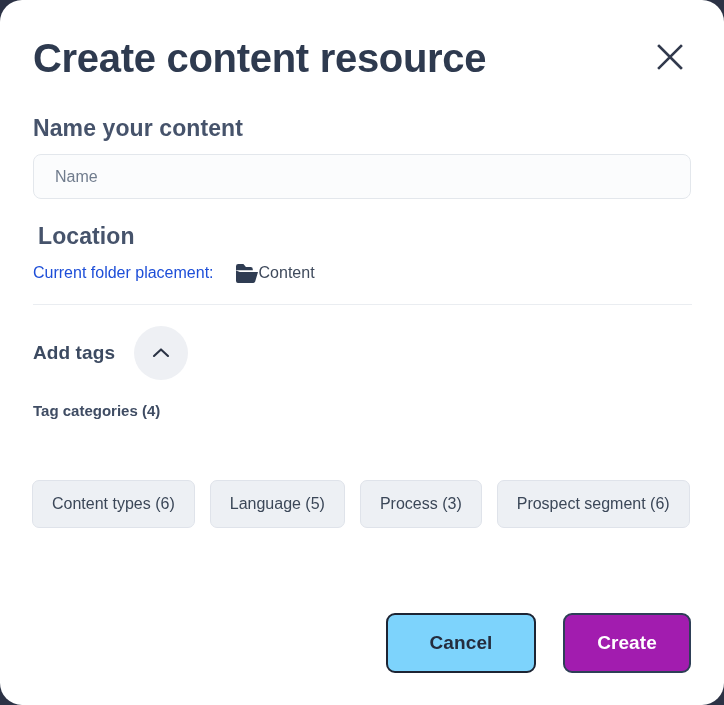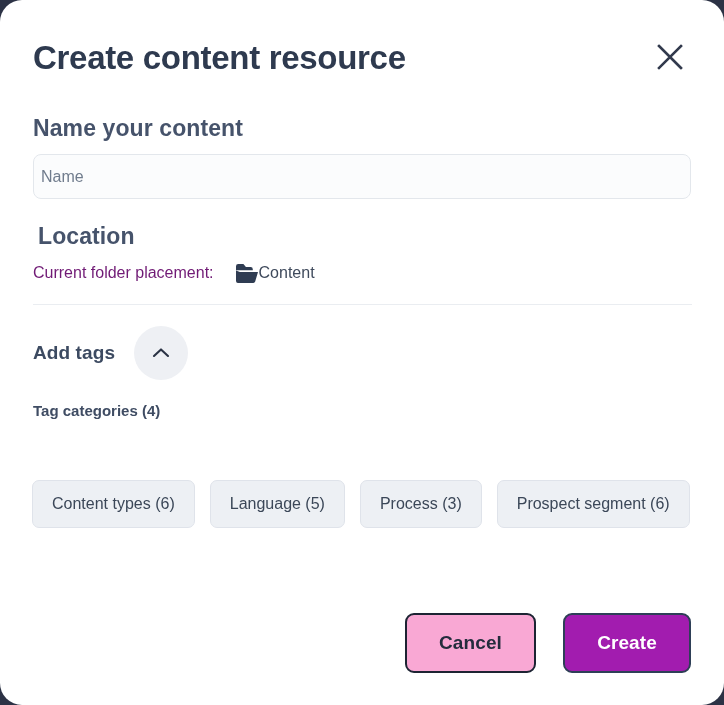--- a/index.html
+++ b/index.html
@@ -32,21 +32,21 @@
     position: absolute;
     left: 33px;
     top: 30px;
     right: 30px;
     height: 56px;
   }
   .modal-title {
     position: absolute;
     left: 0;
     top: 0;
-    font-size: 33px;
+    font-size: 40px;
     font-weight: bold;
     color: #2e3a4f;
     letter-spacing: -0.3px;
     line-height: 56px;
     white-space: nowrap;
   }
   .close-button {
     position: absolute;
     right: 0;
     top: 3px;
@@ -78,21 +78,21 @@
   .name-input {
     position: absolute;
     left: 33px;
     top: 154px;
     width: 658px;
     height: 45px;
     box-sizing: border-box;
     background: #fbfcfd;
     border: 1px solid #e3e7ec;
     border-radius: 8px;
-    padding: 0 7px;
+    padding: 0 21px;
     font-family: "Liberation Sans", sans-serif;
     font-size: 16px;
     color: #3b4758;
     outline: none;
   }
   .name-input::placeholder {
     color: #707c8d;
     opacity: 1;
   }
 
@@ -101,21 +101,21 @@
     position: absolute;
     left: 33px;
     top: 261px;
     height: 24px;
     display: flex;
     align-items: center;
     white-space: nowrap;
   }
   .location-caption {
     font-size: 16px;
-    color: #701a75;
+    color: #1d4ed8;
   }
   .folder-icon {
     display: inline-flex;
     align-items: center;
     margin-left: 21px;
   }
   .folder-icon svg { display: block; }
   .folder-name {
     font-size: 16px;
     color: #3f4a5c;
@@ -217,22 +217,22 @@
     font-family: "Liberation Sans", sans-serif;
     font-size: 19px;
     font-weight: bold;
     cursor: pointer;
     display: flex;
     align-items: center;
     justify-content: center;
     letter-spacing: 0.1px;
   }
   .btn-cancel {
-    width: 131px;
-    background: #f9a8d4;
+    width: 150px;
+    background: #7dd3fc;
     border: 2px solid #1d2433;
     color: #242c3d;
   }
   .btn-create {
     width: 128px;
     background: #a21caf;
     border: 2px solid #2e3f57;
     color: #ffffff;
   }
 </style>

